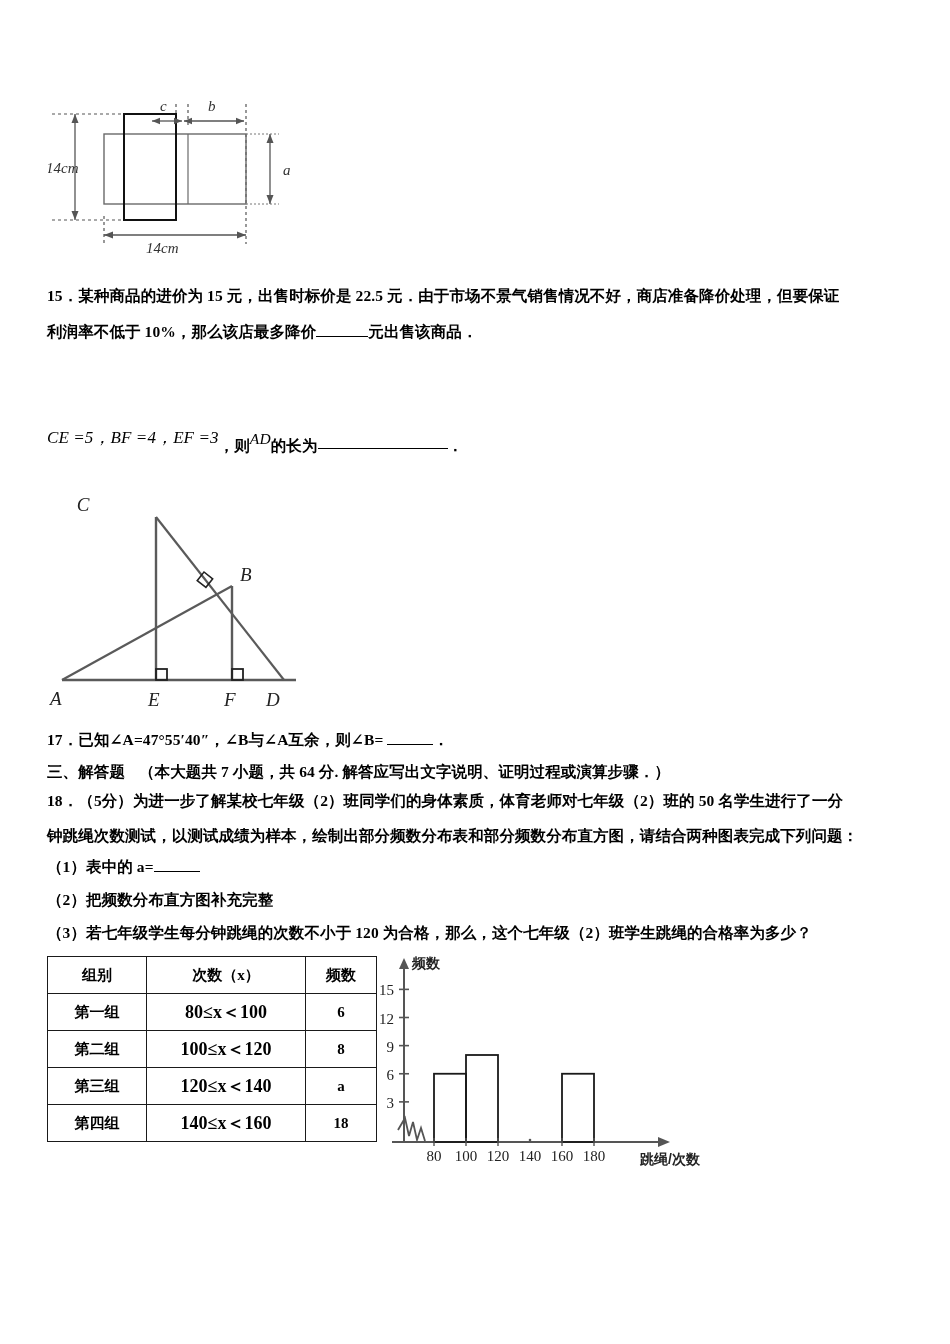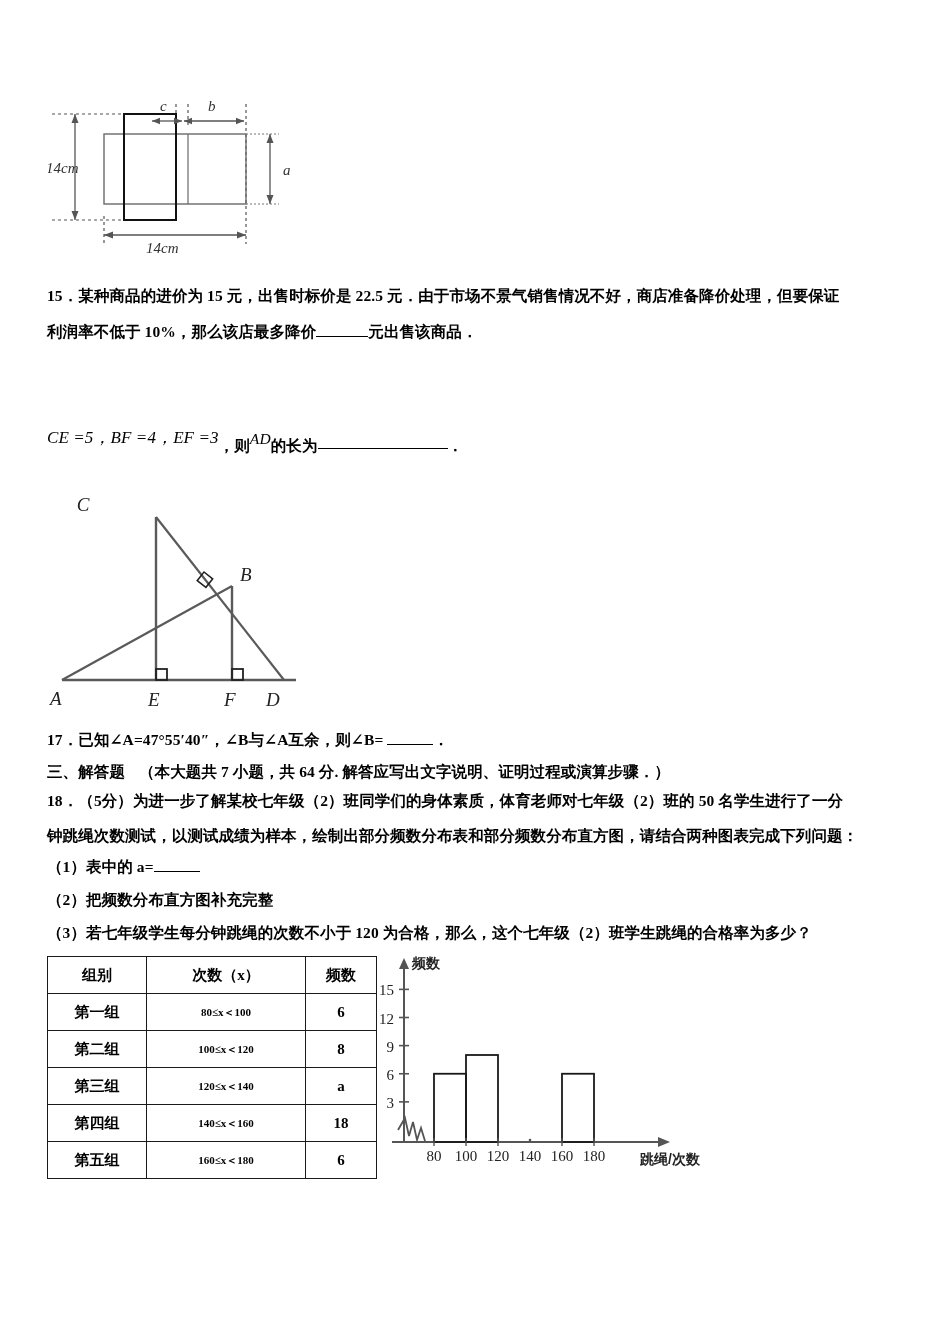--- a/index.html
+++ b/index.html
@@ -78,21 +78,21 @@
     border: 1.5px solid #1a1a1a;
     text-align: center;
     height: 36px;
     padding: 0 4px;
     font-family: "Liberation Serif", serif;
   }
   .col-a { width: 90px; }
   .col-b { width: 150px; }
   .col-c { width: 62px; }
   .cell-cn { font-family: "Liberation Sans", sans-serif; font-size: 15px; }
-  .cell-rng { font-family: "Liberation Serif", serif; font-size: 11px; }
+  .cell-rng { font-family: "Liberation Serif", serif; font-size: 18px; }
 
   
   .hist {
     position: absolute;
     left: 372px;
     top: 950px;
     width: 350px;
     height: 235px;
   }
 </style>
@@ -237,25 +237,20 @@
       <tr>
         <td class="cell-cn">第三组</td>
         <td class="cell-rng">120≤x＜140</td>
         <td>a</td>
       </tr>
       <tr>
         <td class="cell-cn">第四组</td>
         <td class="cell-rng">140≤x＜160</td>
         <td>18</td>
       </tr>
-      <tr>
-        <td class="cell-cn">第五组</td>
-        <td class="cell-rng">160≤x＜180</td>
-        <td>6</td>
-      </tr>
     </tbody>
   </table>
 
   <div class="hist">
     <svg id="hist-svg" width="350" height="235" viewBox="0 0 350 235">
 
       <line x1="32" y1="192" x2="32" y2="16" stroke="#555" stroke-width="2"></line>
       <polygon points="32,8 27,19 37,19" fill="#555"></polygon>
 
       <line x1="20" y1="192" x2="290" y2="192" stroke="#555" stroke-width="2"></line>

